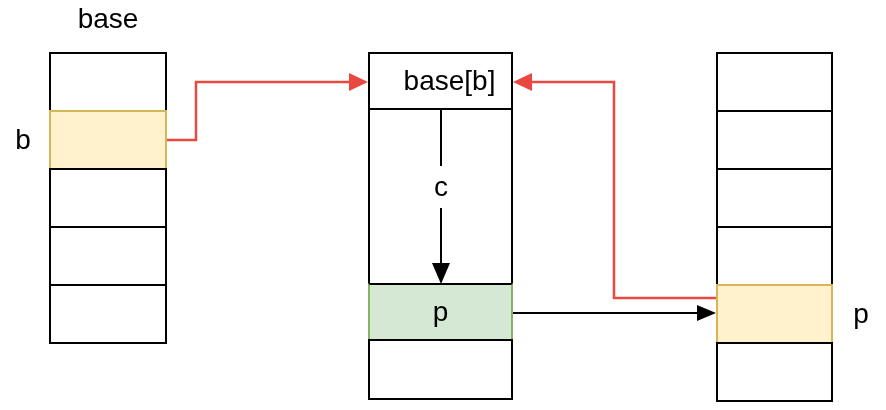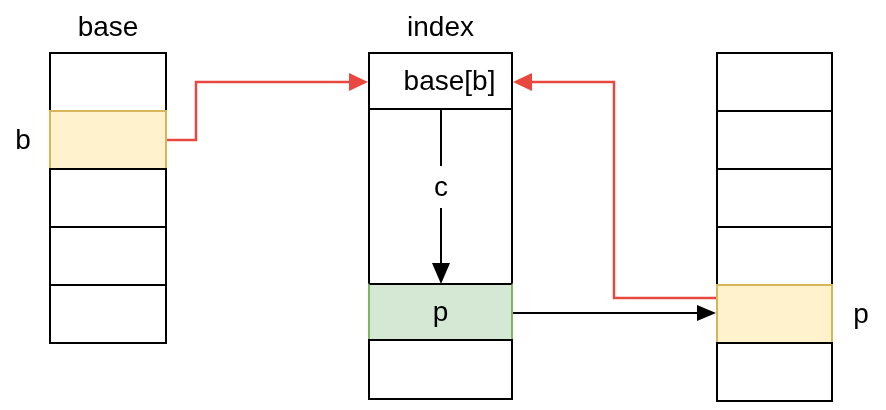--- a/index.html
+++ b/index.html
@@ -11,21 +11,21 @@
   .canvas {
     position: relative;
     width: 886px;
     height: 410px;
     background: var(--background, #fff);
     overflow: hidden;
     color: var(--text, #000);
   }
   .col-title {
     position: absolute;
-    top: 8px;
+    top: 0;
     height: 38px;
     line-height: 38px;
     text-align: center;
     font-size: 28px;
     color: var(--text, #000);
   }
   .array-col {
     position: absolute;
   }
   .cell {
@@ -85,21 +85,20 @@
     background: var(--background, #fff);
     z-index: 10;
   }
 </style>
 </head>
 <body>
 
 <div class="canvas">
 
   <div class="col-title" style="left:49px;width:118px;">base</div>
-  <div class="col-title" style="left:368px;width:145px;">index</div>
 
   <div class="array-col" style="left:49px;top:52px;width:118px;">
     <div class="cell" style="width:118px;height:60px;"></div>
     <div class="cell hl-yellow" style="width:118px;height:60px;"></div>
     <div class="cell" style="width:118px;height:60px;"></div>
     <div class="cell" style="width:118px;height:60px;"></div>
     <div class="cell" style="width:118px;height:60px;"></div>
   </div>
   <div class="outside-label" style="left:6px;top:110px;width:34px;">b</div>
 

